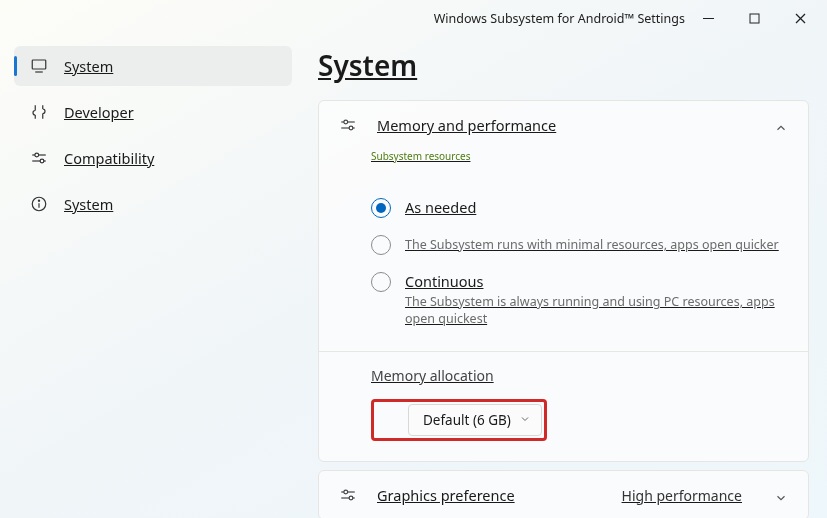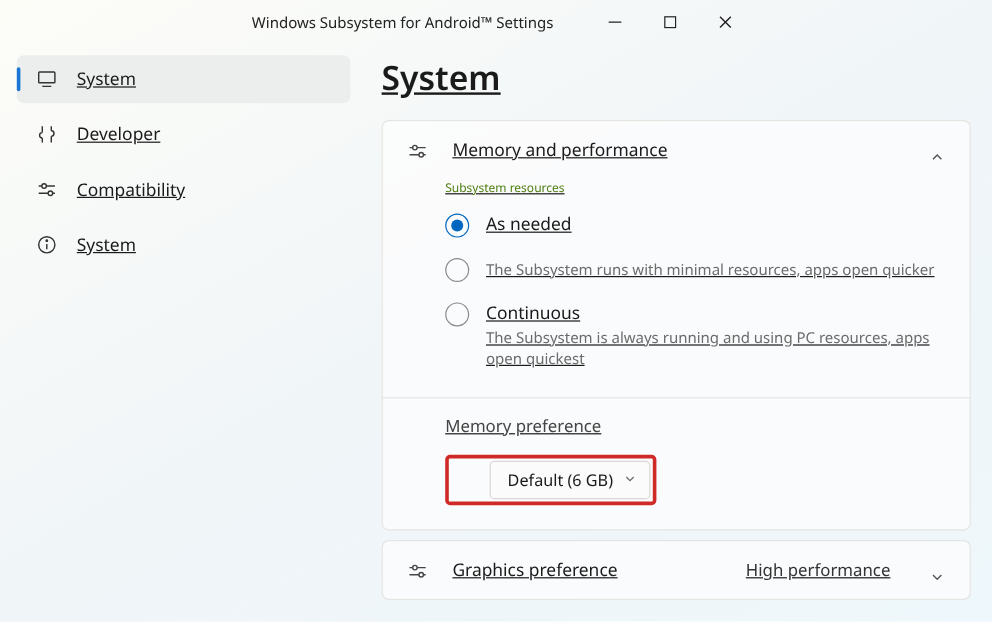--- a/index.html
+++ b/index.html
@@ -4,22 +4,22 @@
 <style>
   * { box-sizing: border-box; margin: 0; padding: 0; }
   body {
     font-family: "Segoe UI", system-ui, sans-serif;
     background: linear-gradient(150deg, #fdfdf8 0%, #f0f5f8 50%, #eef7fb 100%);
     width: 827px; height: 518px; overflow: hidden;
     color: #1a1a1a;
   }
   .window { width: 100%; height: 100%; display:flex; flex-direction:column; }
   .titlebar {
-    display:flex; align-items:center; justify-content:center;
-    padding: 0 4px 0 14px; height: 36px; font-size: 12.5px; color:#222;gap:28px;
+    display:flex; align-items:center; justify-content:flex-end;
+    padding: 0 4px 0 14px; height: 36px; font-size: 12.5px; color:#222;
   }
   .winctrl { display:flex; }
   .winctrl .btn { width:46px; height:32px; display:flex; align-items:center; justify-content:center; color:#222; }
   .winctrl svg { width:11px; height:11px; }
   .body { display:flex; flex:1; overflow:hidden;text-decoration:underline; }
   .sidebar { width: 300px; padding: 10px 8px 0 14px; }
   .nav-item {
     display:flex; align-items:center; gap:16px;
     padding: 10px 16px; border-radius: 6px; font-size:14.5px; color:#1a1a1a;
     margin-bottom: 6px; position:relative;
@@ -30,28 +30,28 @@
     background:#1976d2; border-radius:3px;
   }
   .nav-item .icon { width:18px; height:18px; display:flex; align-items:center; justify-content:center; color:#333; }
   .main { flex:1; padding: 10px 18px 0 18px; overflow-y:auto; }
   .page-title { font-size: 28px; font-weight:600; margin-bottom: 16px; }
   .card {
     background: rgba(253,253,253,0.78); border:1px solid #e5e5e1; border-radius:6px;
     margin-bottom: 8px;
   }
   .card-header {
-    display:flex; align-items:flex-end; gap:20px; padding: 14px 20px;
+    display:flex; align-items:center; gap:20px; padding: 14px 20px;
   }
   .card-header .ctrl-icon { width:18px; height:18px; color:#444; display:flex; align-items:center; }
   .card-header .label { flex:1; font-size:14.5px; }
   .card-header .value { font-size:14px; color:#333; margin-right: 12px; }
   .chev { width:14px; height:14px; color:#555; }
   .section-title { font-size:10px; color:#4d7c0f; padding: 0 20px 6px 52px; }
-  .radio-group { padding: 0 20px 6px 52px; }
+  .radio-group { padding: 0 20px 6px 52px; margin-top: 20px; }
   .radio-row { display:flex; align-items:flex-start; gap:14px; padding: 8px 0; }
   .radio {
     width:20px; height:20px; border-radius:50%; border:1.5px solid #8a8a8a;
     flex-shrink:0; display:flex; align-items:center; justify-content:center; margin-top:1px;
   }
   .radio.checked { border-color:#0067c0; }
   .radio.checked::after { content:""; width:10px; height:10px; border-radius:50%; background:#0067c0; }
   .radio-label { font-size:14.5px; color:#1a1a1a; }
   .radio-sub { font-size:12.5px; color:#6b6b6b; margin-top:2px; max-width: 400px; }
   .divider { height:1px; background:#e6e6e3; margin: 10px 0 14px 0; }
@@ -172,21 +172,21 @@
             <div>
               <div class="radio-label">Continuous</div>
               <div class="radio-sub">The Subsystem is always running and using PC resources, apps open quickest</div>
             </div>
           </div>
         </div>
 
         <div class="divider"></div>
 
         <div class="alloc">
-          <div class="alloc-title">Memory preference</div>
+          <div class="alloc-title">Memory allocation</div>
           <div class="highlight">
             <div class="dropdown">
               <span>Default (6 GB)</span>
               <span>
                 <svg viewBox="0 0 24 24" width="12" height="12" fill="none" stroke="#666" stroke-width="2">
                     <polyline points="6 9 12 15 18 9"></polyline>
                   </svg>
               </span>
             </div>
           </div>

